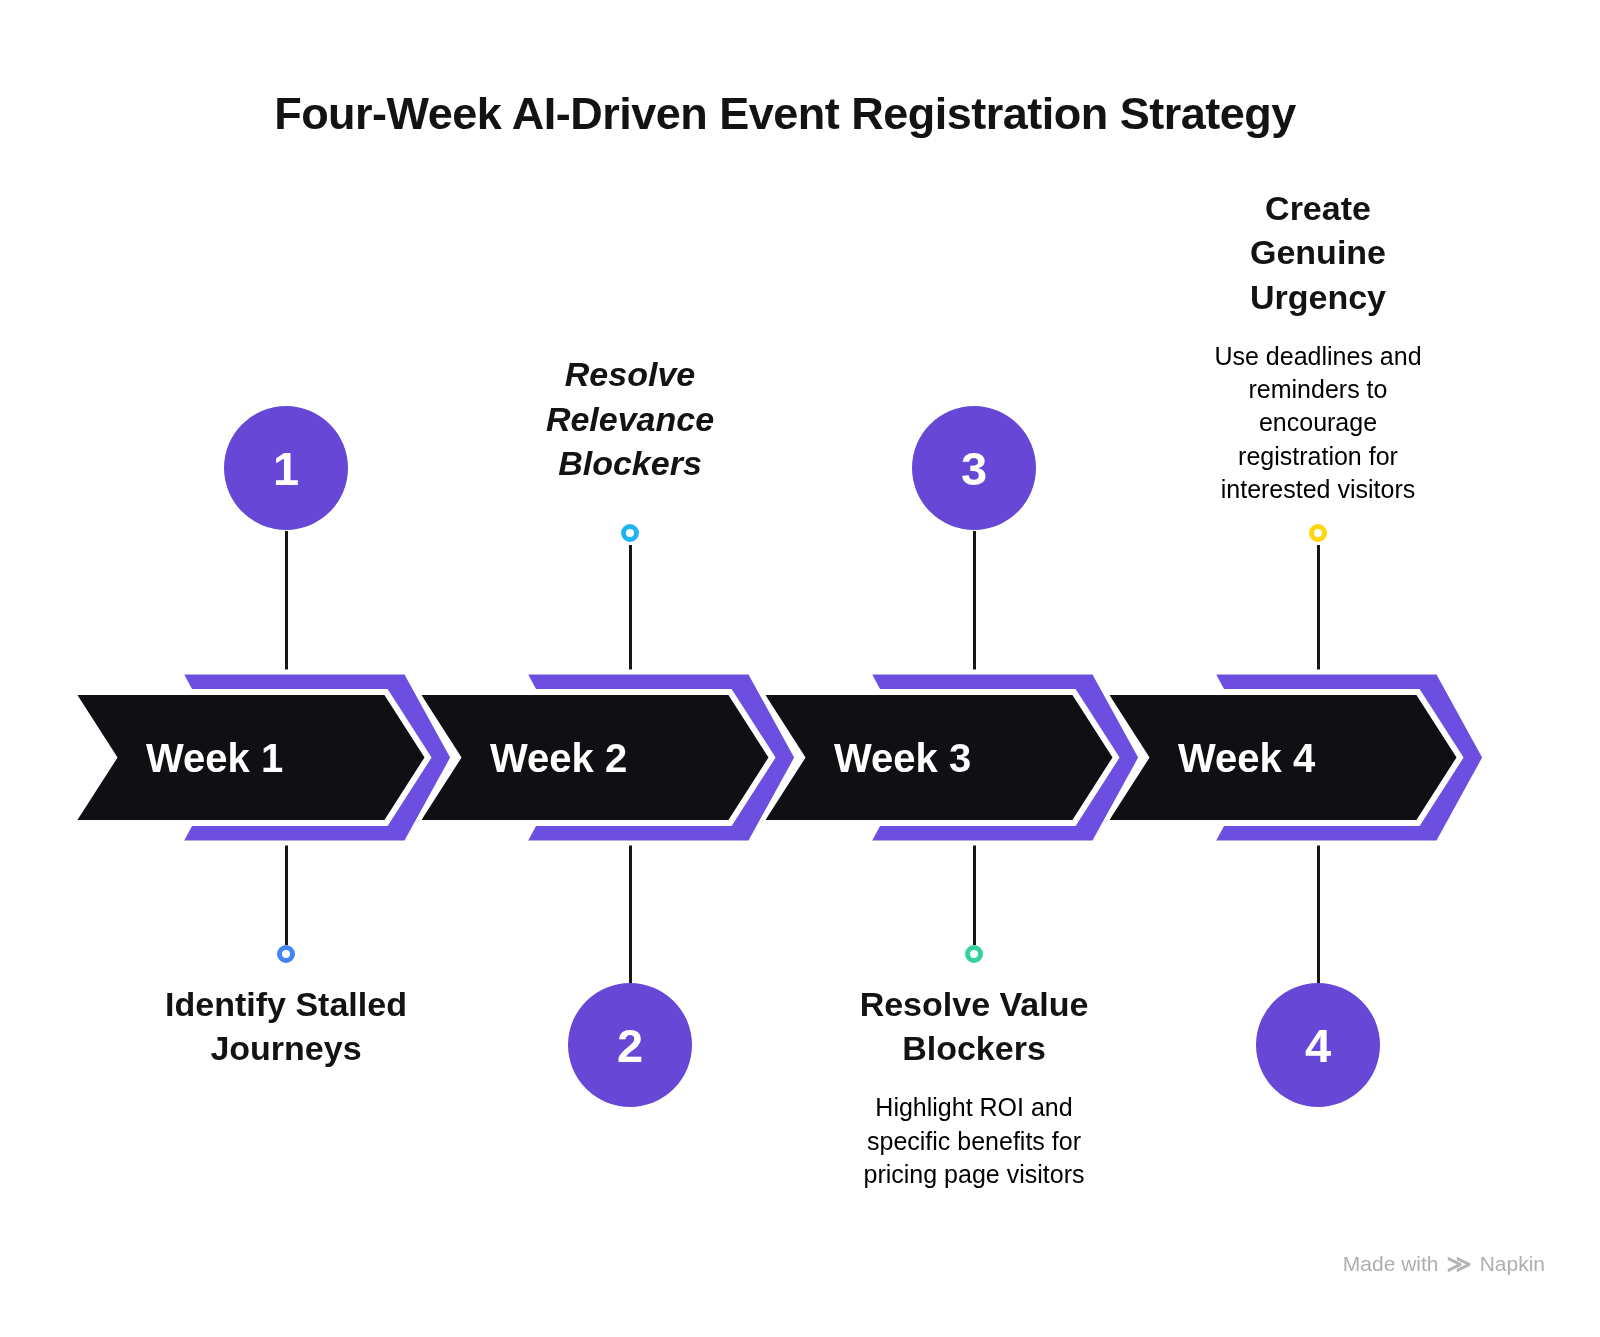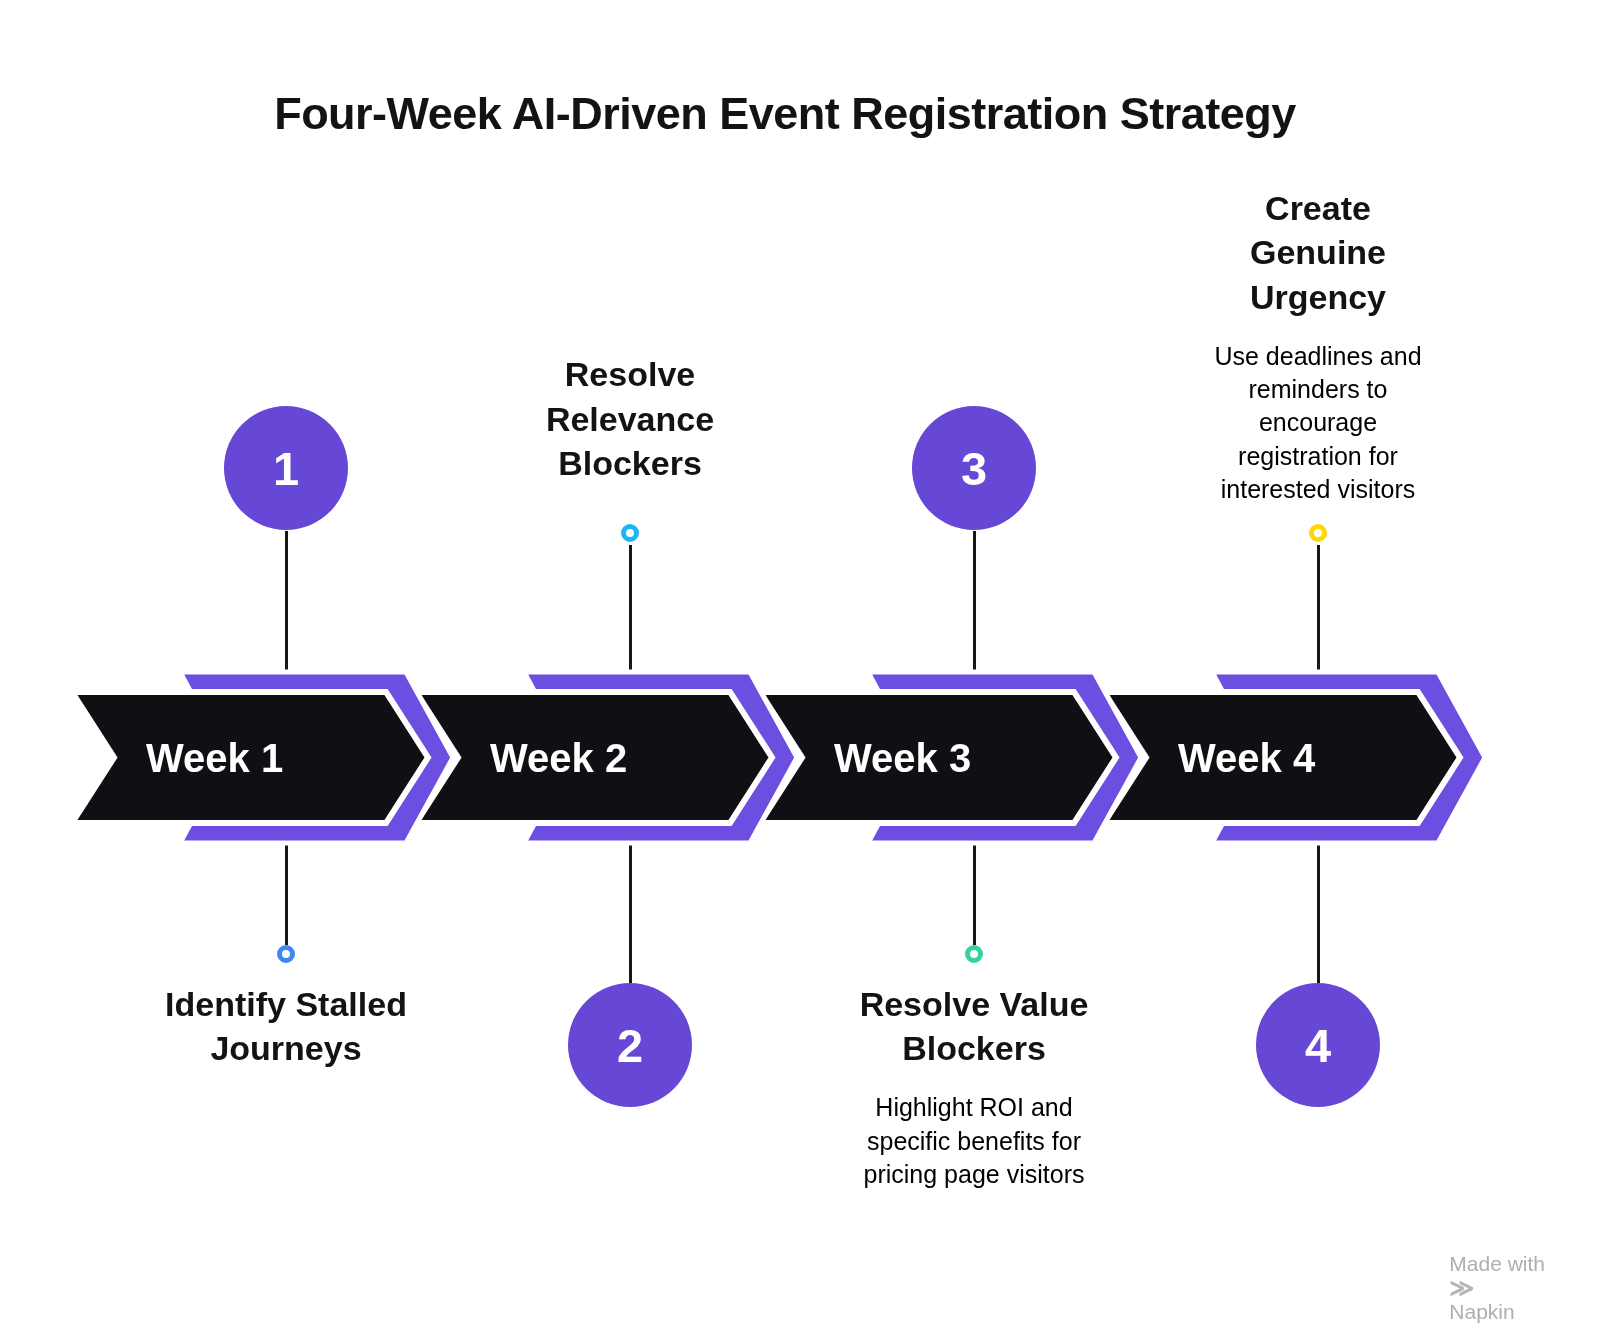--- a/index.html
+++ b/index.html
@@ -90,25 +90,25 @@
     font-weight: 400;
     color: #000000;
     white-space: pre-line;
   }
   .footer {
     position: absolute;
     top: 1252px;
     right: 55px;
     display: flex;
     align-items: flex-start;
+    gap: 8px;
     color: #afafaf;
     font-size: 21px;
     font-weight: 500;
     z-index: 3;
-    flex-direction: column;
   }
   .brand-glyph {
     font-size: 24px;
     font-weight: 700;
     line-height: 1;
     color: #b5b5b5;
   }
 </style>
 </head>
 <body>
@@ -156,21 +156,21 @@
   </div>
   <div class="num-circle" style="left: 1256px; top: 983px; background-color: rgb(103, 71, 214);">
     <span>4</span>
   </div>
 
   <div class="ring" style="left: 277px; top: 945px; border-color: rgb(66, 133, 244);"></div>
   <div class="ring" style="left: 621px; top: 524px; border-color: rgb(31, 181, 245);"></div>
   <div class="ring" style="left: 965px; top: 945px; border-color: rgb(52, 211, 153);"></div>
   <div class="ring" style="left: 1309px; top: 524px; border-color: rgb(255, 214, 10);"></div>
 
-  <div class="tblock" style="left:630px; bottom:831px;">
+  <div class="tblock" style="left:630px; bottom:831px;font-style:italic;">
     <div class="tb-heading">Resolve
 Relevance
 Blockers</div>
   </div>
   <div class="tblock" style="left:1318px; bottom:831px;">
     <div class="tb-heading">Create
 Genuine
 Urgency</div>
     <div class="tb-body">Use deadlines and
 reminders to

